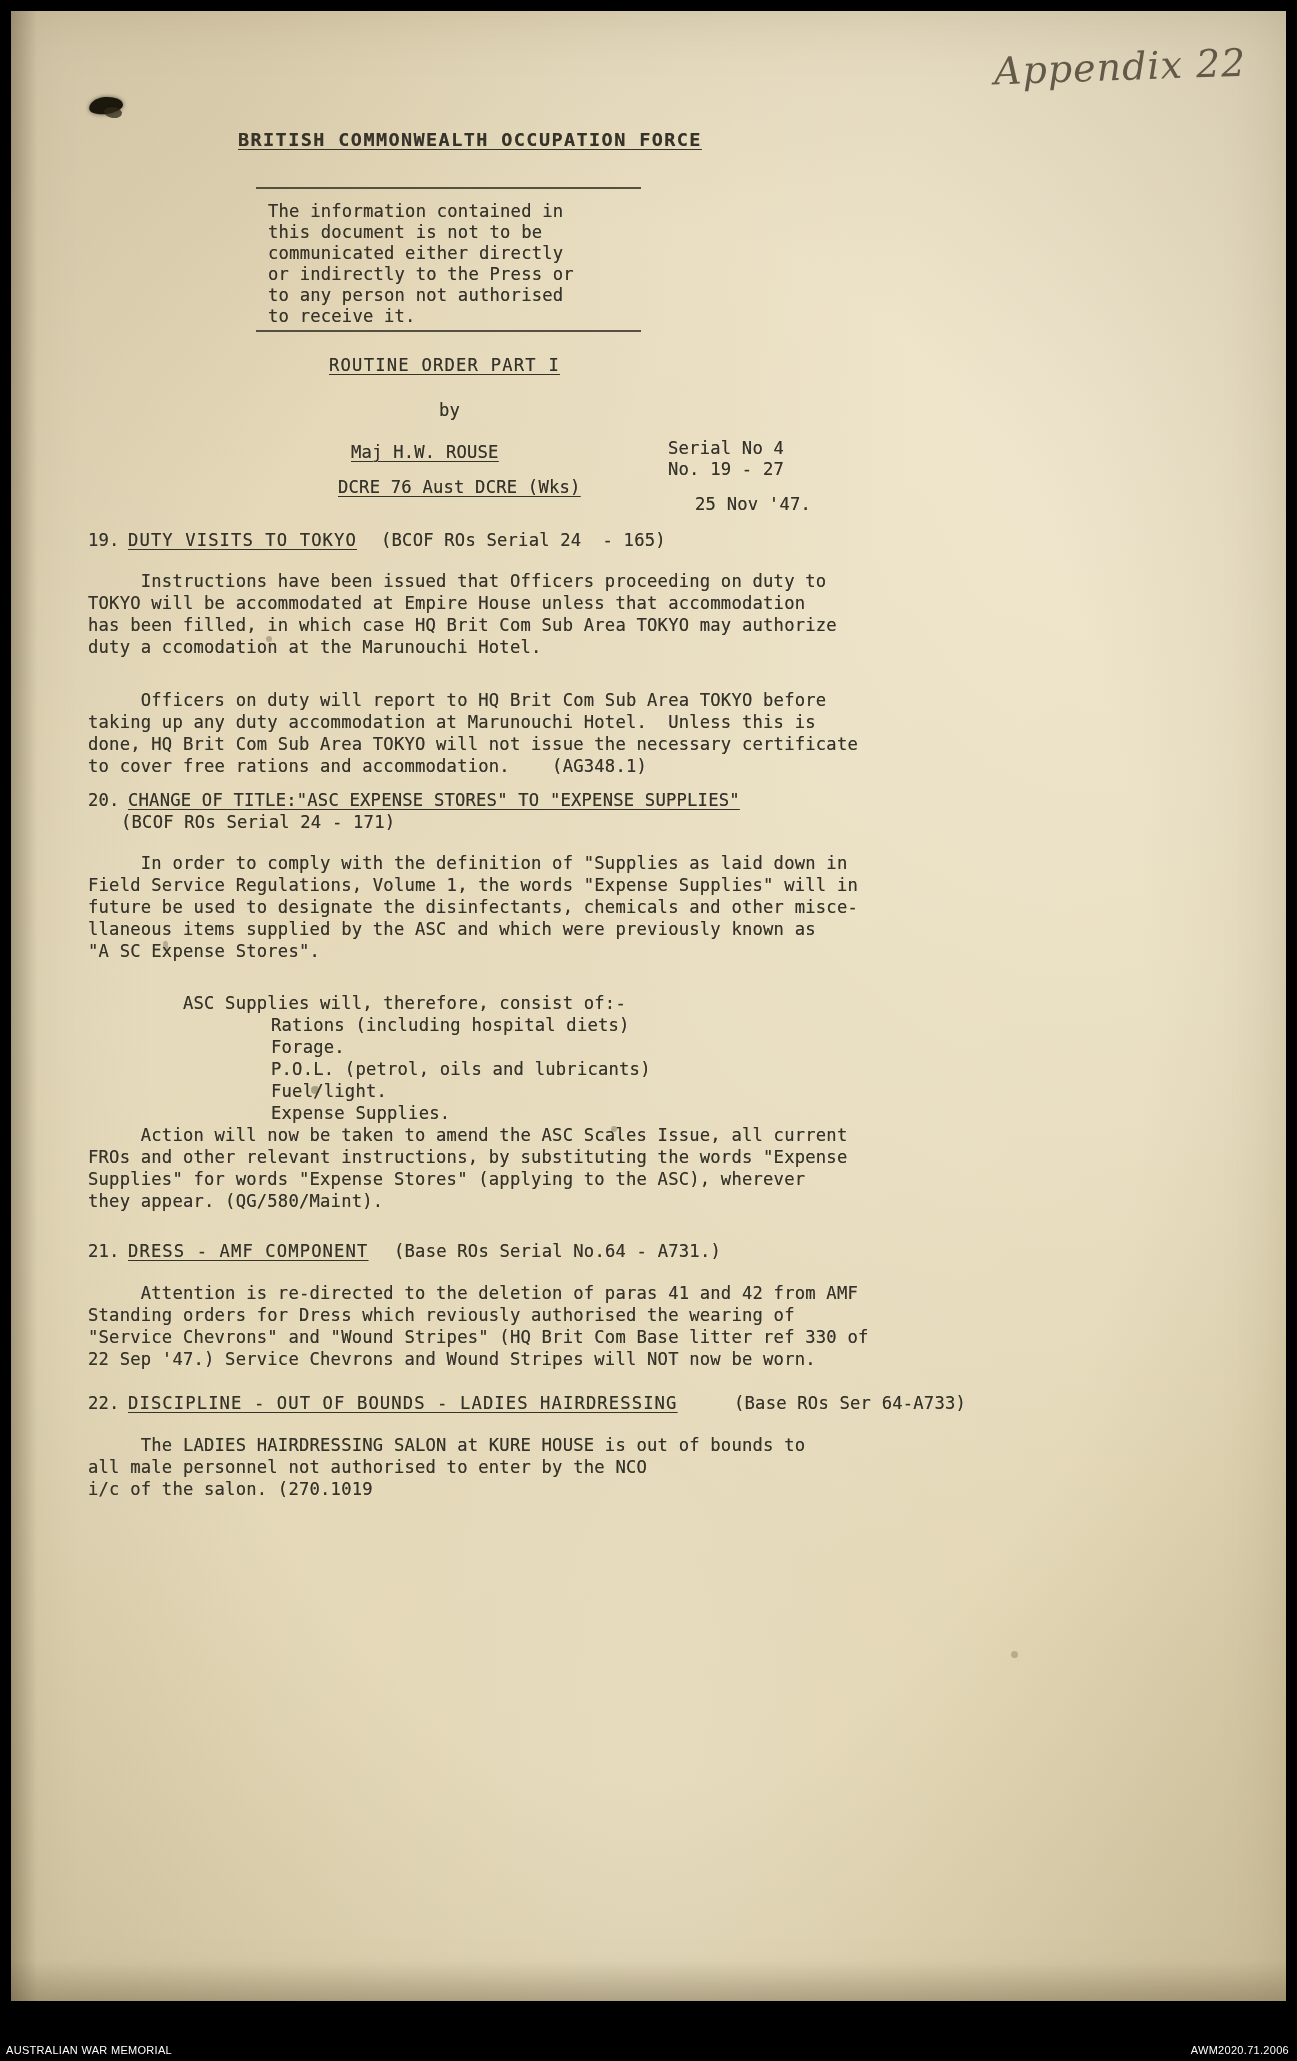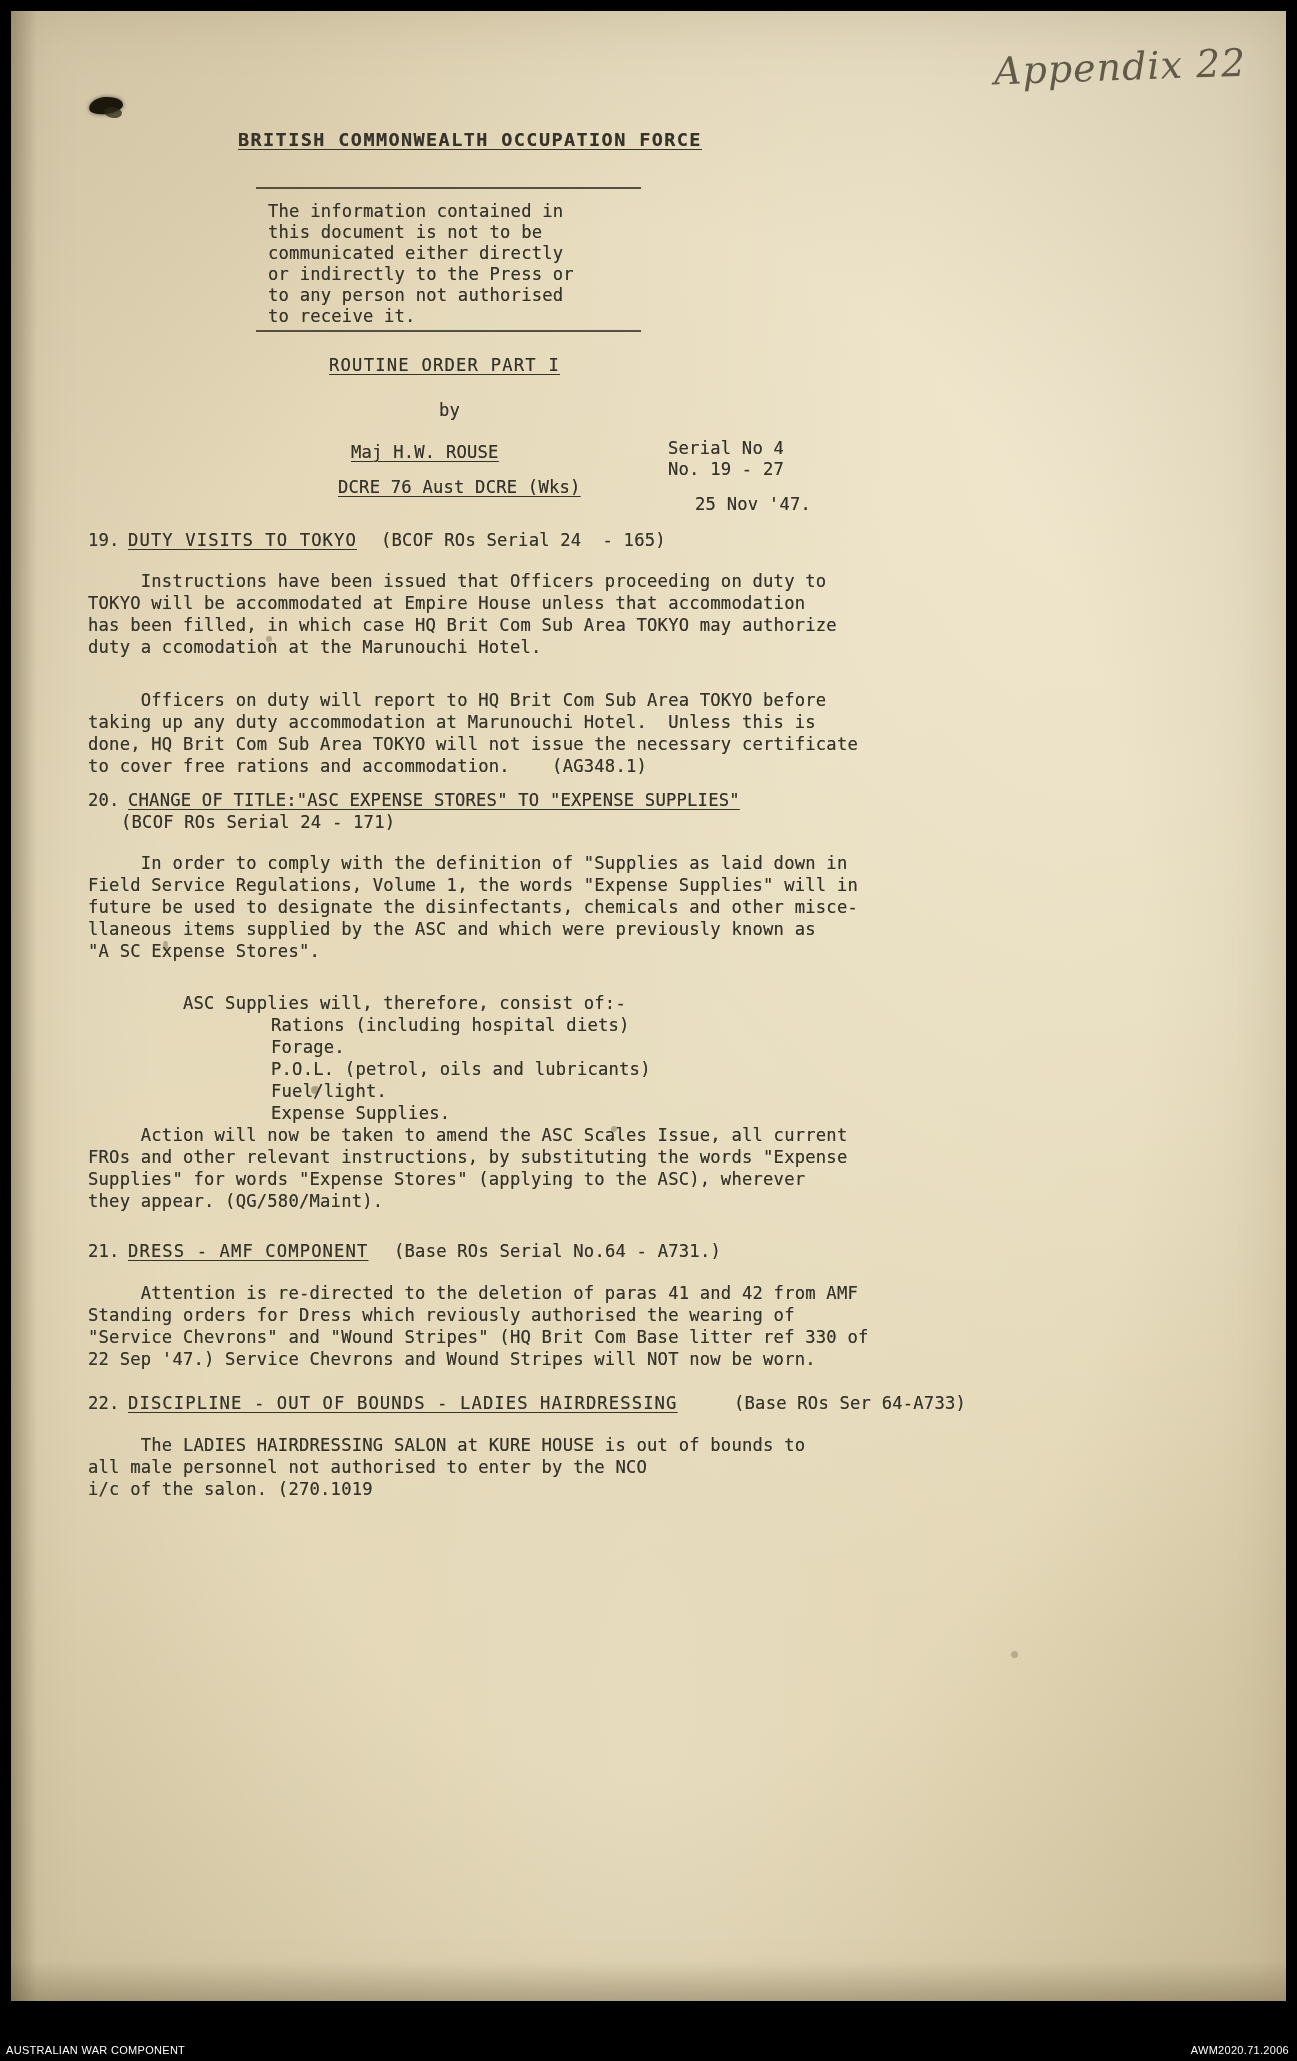--- a/index.html
+++ b/index.html
@@ -245,16 +245,16 @@
     <div class="stain s3"></div>
     <div class="stain s4"></div>
     <div class="stain s5"></div>
 
     <div class="edge-dark-left"></div>
     <div class="edge-dark-bottom"></div>
     <div class="vignette"></div>
   </div>
 
   <div class="footer-bar">
-    <div class="footer-left">AUSTRALIAN WAR COMPONENT</div>
+    <div class="footer-left">AUSTRALIAN WAR MEMORIAL</div>
     <div class="footer-right">AWM2020.71.2006</div>
   </div>
 </div>
 
 </body></html>

